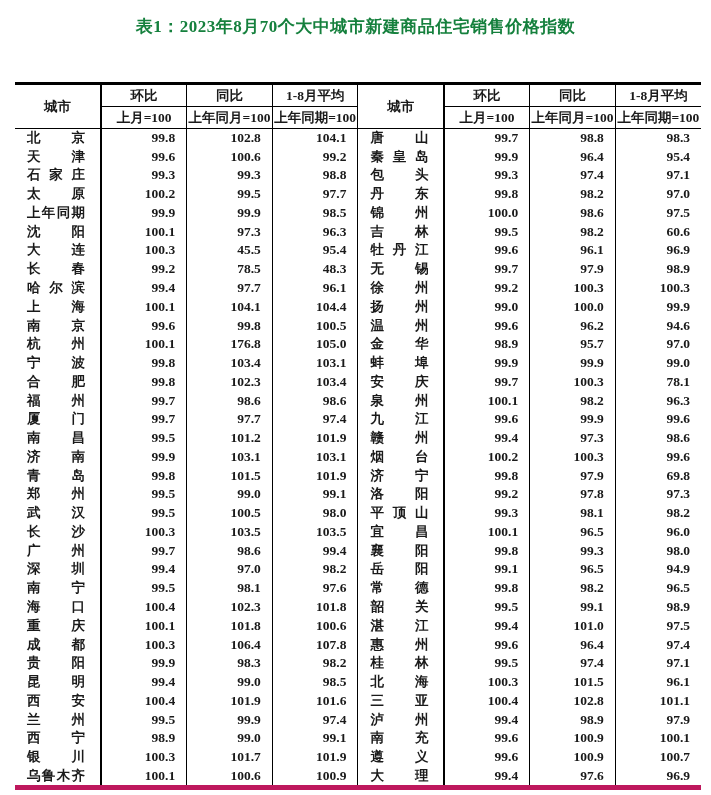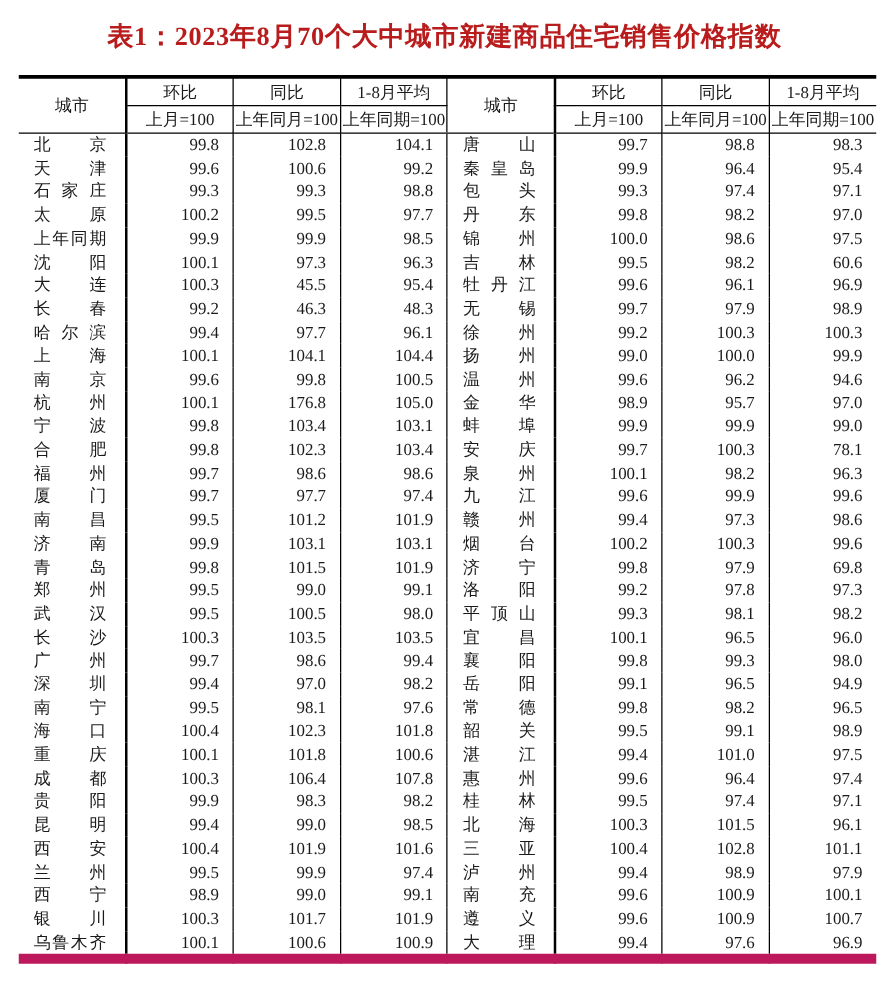--- a/index.html
+++ b/index.html
@@ -9,33 +9,34 @@
   }
   body {
     width: 711px;
     height: 795px;
     overflow: hidden;
     font-family: "Liberation Serif", "DejaVu Serif", serif;
     color: #1a1a1a;
   }
   .title {
     text-align: center;
-    font-size: 21px;
+    font-size: 17px;
     font-weight: bold;
     margin-top: 15px;
     letter-spacing: 0.5px;
-    color: #b91c1c;
+    color: #15803d;
   }
   table.idx {
     border-collapse: collapse;
     table-layout: fixed;
     width: 686px;
-    margin: 17px 0 0 15px;
+    margin: 44px 0 0 15px;
     border-top: 3px solid #000;
-    border-bottom: 8px solid #be185d;
+    border-bottom: 5px solid #be185d;
+    font-weight: bold;
   }
   table.idx td {
     padding: 0;
     font-size: 13.5px;
     vertical-align: middle;
     overflow: hidden;
     white-space: nowrap;
   }
   col.c-city { width: 86px; }
   col.c-num  { width: 85.6px; }
@@ -193,21 +194,21 @@
         </td>
         <td class="num bthin">99.6</td>
         <td class="num bthin">96.1</td>
         <td class="num">96.9</td>
       </tr>
       <tr>
         <td class="city bthick">
           <div class="cname">长春</div>
         </td>
         <td class="num bthin">99.2</td>
-        <td class="num bthin">46.3</td>
+        <td class="num bthin">78.5</td>
         <td class="num bthin">48.3</td>
         <td class="city bthick">
           <div class="cname">无锡</div>
         </td>
         <td class="num bthin">99.7</td>
         <td class="num bthin">97.9</td>
         <td class="num">98.9</td>
       </tr>
       <tr>
         <td class="city bthick">

